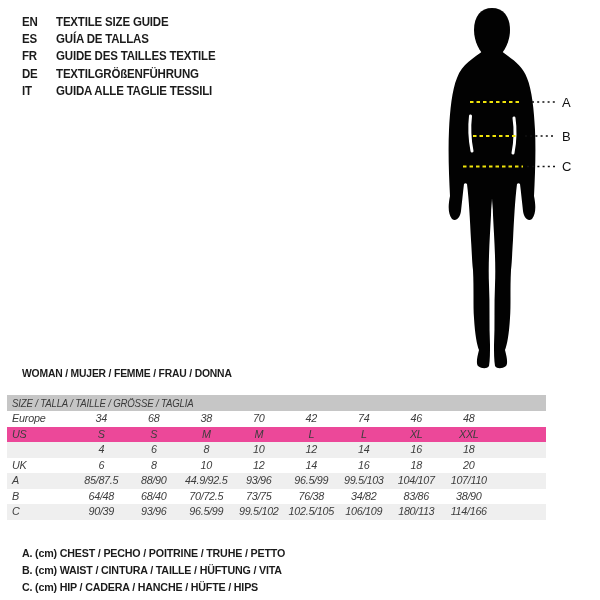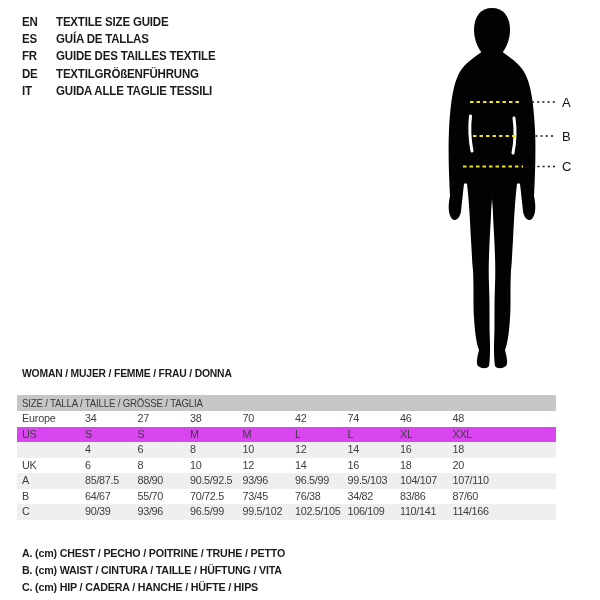--- a/index.html
+++ b/index.html
@@ -11,27 +11,27 @@
   .lang-block{position:absolute;left:22px;top:13px;transform:scaleX(0.92);transform-origin:left top;}
   .lang-row{display:flex;height:17.4px;align-items:center;white-space:nowrap;}
   .lang-code{width:37px;font-weight:bold;font-size:12.5px;letter-spacing:-0.2px;}
   .lang-label{font-weight:bold;font-size:12.5px;letter-spacing:-0.2px;}
   
   .figure-svg{position:absolute;left:410px;top:0;}
   .marker-letter{font-family:"Liberation Sans",sans-serif;font-size:13px;fill:#111;}
   
   .group-title{position:absolute;left:22px;top:367px;font-weight:bold;font-size:11.5px;
     letter-spacing:-0.2px;transform:scaleX(0.9);transform-origin:left top;white-space:nowrap;}
-  .size-table{position:absolute;left:17px;top:395px;width:539px;font-size:10.8px;color:#3d3d3d;}
+  .size-table{position:absolute;left:7px;top:395px;width:539px;font-size:10.8px;color:#3d3d3d;font-style:italic;}
   .t-header{height:16px;line-height:16px;padding-left:5px;font-size:10.5px;color:#3a3a3a;
     letter-spacing:-0.2px;white-space:nowrap;}
   .t-header-inner{transform:scaleX(0.92);transform-origin:left top;display:inline-block;}
   .t-row{display:flex;height:15.5px;line-height:15.5px;align-items:center;}
   .t-label{width:63px;padding-left:5px;letter-spacing:-0.2px;}
-  .t-cell{width:52.5px;text-align:left;letter-spacing:-0.3px;white-space:nowrap;}
+  .t-cell{width:52.5px;text-align:center;letter-spacing:-0.3px;white-space:nowrap;}
   
   .legend-block{position:absolute;left:22px;top:545px;transform:scaleX(0.93);transform-origin:left top;}
   .legend-line{font-weight:bold;font-size:11.5px;letter-spacing:-0.2px;height:16.8px;
     line-height:16.8px;white-space:nowrap;}
 </style>
 </head>
 <body>
 
 <div class="canvas">
 
@@ -120,29 +120,29 @@
   <div class="group-title">WOMAN / MUJER / FEMME / FRAU / DONNA</div>
 
   <div class="size-table">
     <div class="t-header" id="table-header" style="background: rgb(198, 198, 198);">
       <span class="t-header-inner">SIZE / TALLA / TAILLE / GRÖSSE / TAGLIA</span>
     </div>
     <div id="table-rows">
         <div class="t-row">
           <div class="t-label">Europe</div>
           <div class="t-cell">34</div>
-          <div class="t-cell">27</div>
+          <div class="t-cell">68</div>
           <div class="t-cell">38</div>
           <div class="t-cell">70</div>
           <div class="t-cell">42</div>
           <div class="t-cell">74</div>
           <div class="t-cell">46</div>
           <div class="t-cell">48</div>
         </div>
-        <div class="t-row" style="background: #d946ef;">
+        <div class="t-row" style="background: #ec4899;">
           <div class="t-label">US</div>
           <div class="t-cell">S</div>
           <div class="t-cell">S</div>
           <div class="t-cell">M</div>
           <div class="t-cell">M</div>
           <div class="t-cell">L</div>
           <div class="t-cell">L</div>
           <div class="t-cell">XL</div>
           <div class="t-cell">XXL</div>
         </div>
@@ -165,47 +165,47 @@
           <div class="t-cell">12</div>
           <div class="t-cell">14</div>
           <div class="t-cell">16</div>
           <div class="t-cell">18</div>
           <div class="t-cell">20</div>
         </div>
         <div class="t-row" style="background: rgb(239, 239, 239);">
           <div class="t-label">A</div>
           <div class="t-cell">85/87.5</div>
           <div class="t-cell">88/90</div>
-          <div class="t-cell">90.5/92.5</div>
+          <div class="t-cell">44.9/92.5</div>
           <div class="t-cell">93/96</div>
           <div class="t-cell">96.5/99</div>
           <div class="t-cell">99.5/103</div>
           <div class="t-cell">104/107</div>
           <div class="t-cell">107/110</div>
         </div>
         <div class="t-row">
           <div class="t-label">B</div>
-          <div class="t-cell">64/67</div>
-          <div class="t-cell">55/70</div>
+          <div class="t-cell">64/48</div>
+          <div class="t-cell">68/40</div>
           <div class="t-cell">70/72.5</div>
-          <div class="t-cell">73/45</div>
+          <div class="t-cell">73/75</div>
           <div class="t-cell">76/38</div>
           <div class="t-cell">34/82</div>
           <div class="t-cell">83/86</div>
-          <div class="t-cell">87/60</div>
+          <div class="t-cell">38/90</div>
         </div>
         <div class="t-row" style="background: rgb(239, 239, 239);">
           <div class="t-label">C</div>
           <div class="t-cell">90/39</div>
           <div class="t-cell">93/96</div>
           <div class="t-cell">96.5/99</div>
           <div class="t-cell">99.5/102</div>
           <div class="t-cell">102.5/105</div>
           <div class="t-cell">106/109</div>
-          <div class="t-cell">110/141</div>
+          <div class="t-cell">180/113</div>
           <div class="t-cell">114/166</div>
         </div>
       </div>
   </div>
 
   <div class="legend-block" id="legend-block">
       <div class="legend-line">A. (cm) CHEST / PECHO / POITRINE / TRUHE / PETTO</div>
       <div class="legend-line">B. (cm) WAIST / CINTURA / TAILLE / HÜFTUNG / VITA</div>
       <div class="legend-line">C. (cm) HIP / CADERA / HANCHE / HÜFTE / HIPS</div>
     </div>

